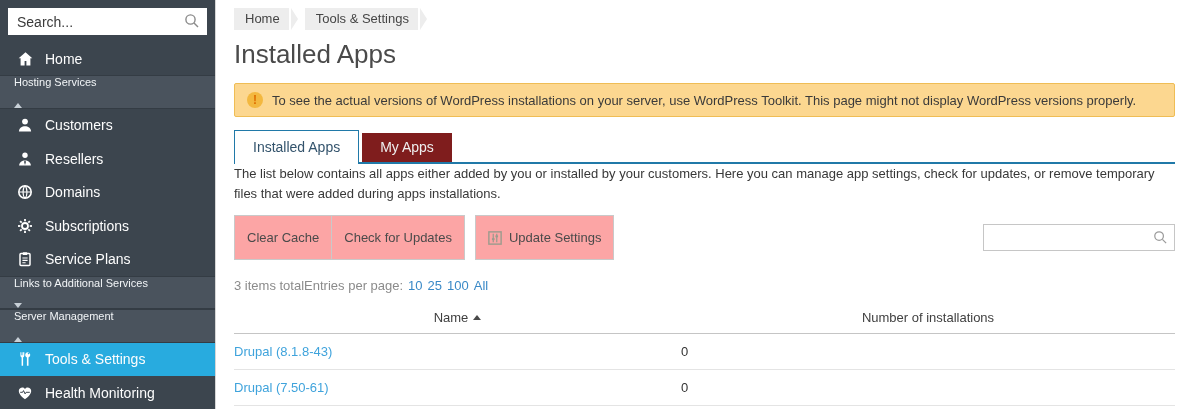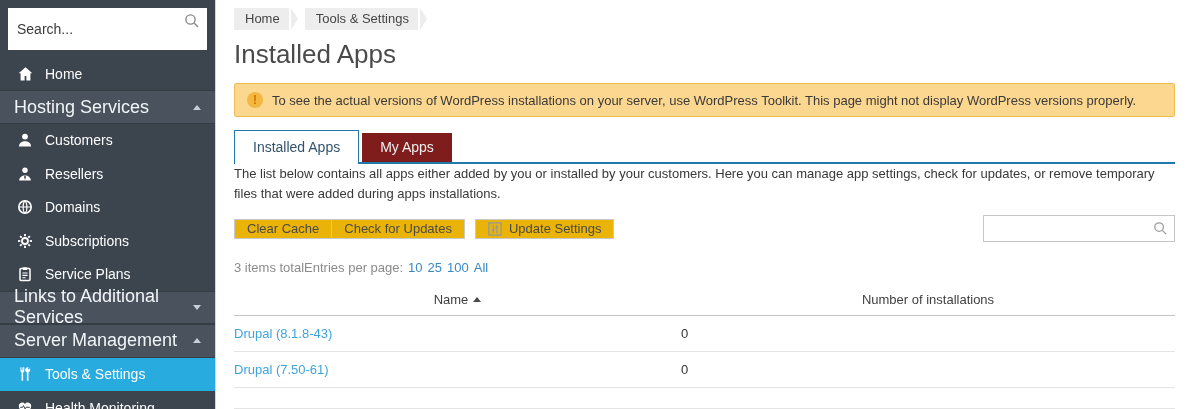--- a/index.html
+++ b/index.html
@@ -13,44 +13,45 @@
   }
 
   
   .sidebar {
     width: 215px; min-width: 215px; height: 409px;
     background: #3C454E;
     color: #fff;
   }
   .sidebar-search-wrap { padding: 8px 8px 7px 8px; position: relative; }
   .sidebar-search {
-    width: 100%; height: 42px;
+    width: 100%; height: 27px;
     border: none; outline: none;
     padding: 4px 28px 4px 9px;
     font-family: "Liberation Sans", "DejaVu Sans", sans-serif;
     font-size: 14px; color: #333;
     background: #fff;
   }
   .sidebar-search::placeholder { color: #3a3a3a; opacity: 1; }
   .sidebar-search-icon { position: absolute; right: 15px; top: 13px; }
 
   .nav-item {
     height: 33.4px; display: flex; align-items: center;
     padding-left: 16px; cursor: pointer;
     font-size: 14px; color: #fdfdfd;
   }
   .nav-item .nav-ic { width: 18px; height: 16px; margin-right: 11px; display: flex; align-items: center; justify-content: center; }
   .nav-item.active { background: #28ABDF; }
   .nav-section {
-    height: 33.4px; display: flex; align-items: center; justify-content: space-between;
+    height: 33.4px; display: flex; align-items: flex-start; justify-content: space-between;
     padding: 0 14px; cursor: pointer;
-    font-size: 18px; color: #f2f5f7;
+    font-size: 11px; color: #f2f5f7;
     background: #4A535D;
     border-top: 1px solid #343C44;
     border-bottom: 1px solid #343C44;
+    flex-direction: column;
   }
   .tri-up { width: 0; height: 0; border-left: 4px solid transparent; border-right: 4px solid transparent; border-bottom: 5px solid #c8d0d7; }
   .tri-down { width: 0; height: 0; border-left: 4px solid transparent; border-right: 4px solid transparent; border-top: 5px solid #c8d0d7; }
 
   
   .main {
     flex: 1; height: 409px; background: #fff;
     border-left: 1px solid #d6d6d6;
     padding: 8px 16px 0 18px;
     overflow: hidden;
@@ -98,22 +99,22 @@
   .tab.inactive {
     background: #7f1d1d; color: #EFEFEF;
     padding: 6px 18px 7px 18px; margin-left: 3px;
   }
 
   .description { line-height: 1.55; color: #383838; max-width: 945px; }
 
   .toolbar { margin-top: 11px; display: flex; align-items: center; }
   .btn {
     font-family: inherit; font-size: 13px; color: #4A4A4A;
-    background: #eab308; border: 1px solid #C9C9C9;
-    height: 20px; padding: 0 12px; cursor: pointer;
+    background: #fca5a5; border: 1px solid #C9C9C9;
+    height: 45px; padding: 0 12px; cursor: pointer;
     display: inline-flex; align-items: center; gap: 7px;
   }
   .btn-group { display: flex; }
   .btn-group .btn + .btn { margin-left: -1px; }
   .btn-standalone { margin-left: 10px; }
   .toolbar-search-wrap { margin-left: auto; position: relative; }
   .toolbar-search {
     width: 192px; height: 27px;
     border: 1px solid #C6C6C6; outline: none;
     padding: 3px 28px 3px 8px;

